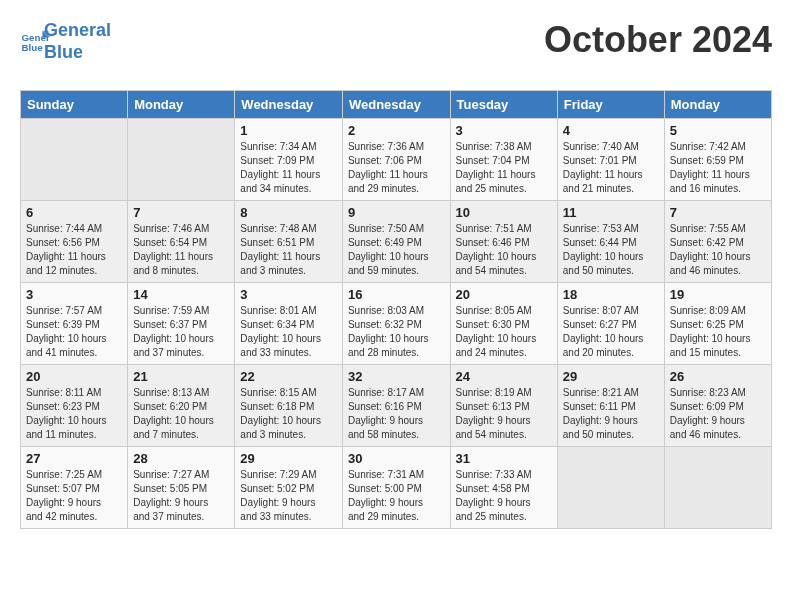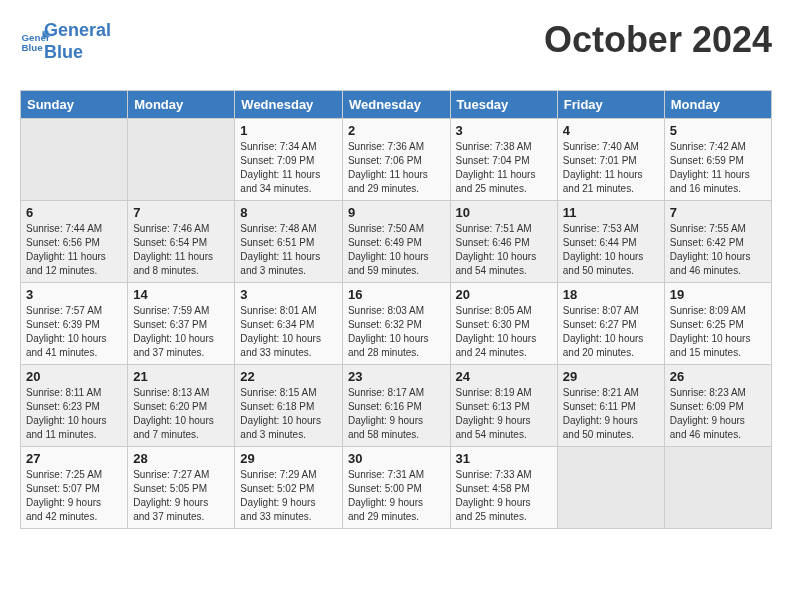--- a/index.html
+++ b/index.html
@@ -219,21 +219,21 @@
         </td>
         <td>
           <span class="day-number">21</span>
           <div class="day-info">Sunrise: 8:13 AM<br>Sunset: 6:20 PM<br>Daylight: 10 hours<br>and 7 minutes.</div>
         </td>
         <td>
           <span class="day-number">22</span>
           <div class="day-info">Sunrise: 8:15 AM<br>Sunset: 6:18 PM<br>Daylight: 10 hours<br>and 3 minutes.</div>
         </td>
         <td>
-          <span class="day-number">23</span>
+          <span class="day-number">32</span>
           <div class="day-info">Sunrise: 8:17 AM<br>Sunset: 6:16 PM<br>Daylight: 9 hours<br>and 58 minutes.</div>
         </td>
         <td>
           <span class="day-number">24</span>
           <div class="day-info">Sunrise: 8:19 AM<br>Sunset: 6:13 PM<br>Daylight: 9 hours<br>and 54 minutes.</div>
         </td>
         <td>
           <span class="day-number">29</span>
           <div class="day-info">Sunrise: 8:21 AM<br>Sunset: 6:11 PM<br>Daylight: 9 hours<br>and 50 minutes.</div>
         </td>

